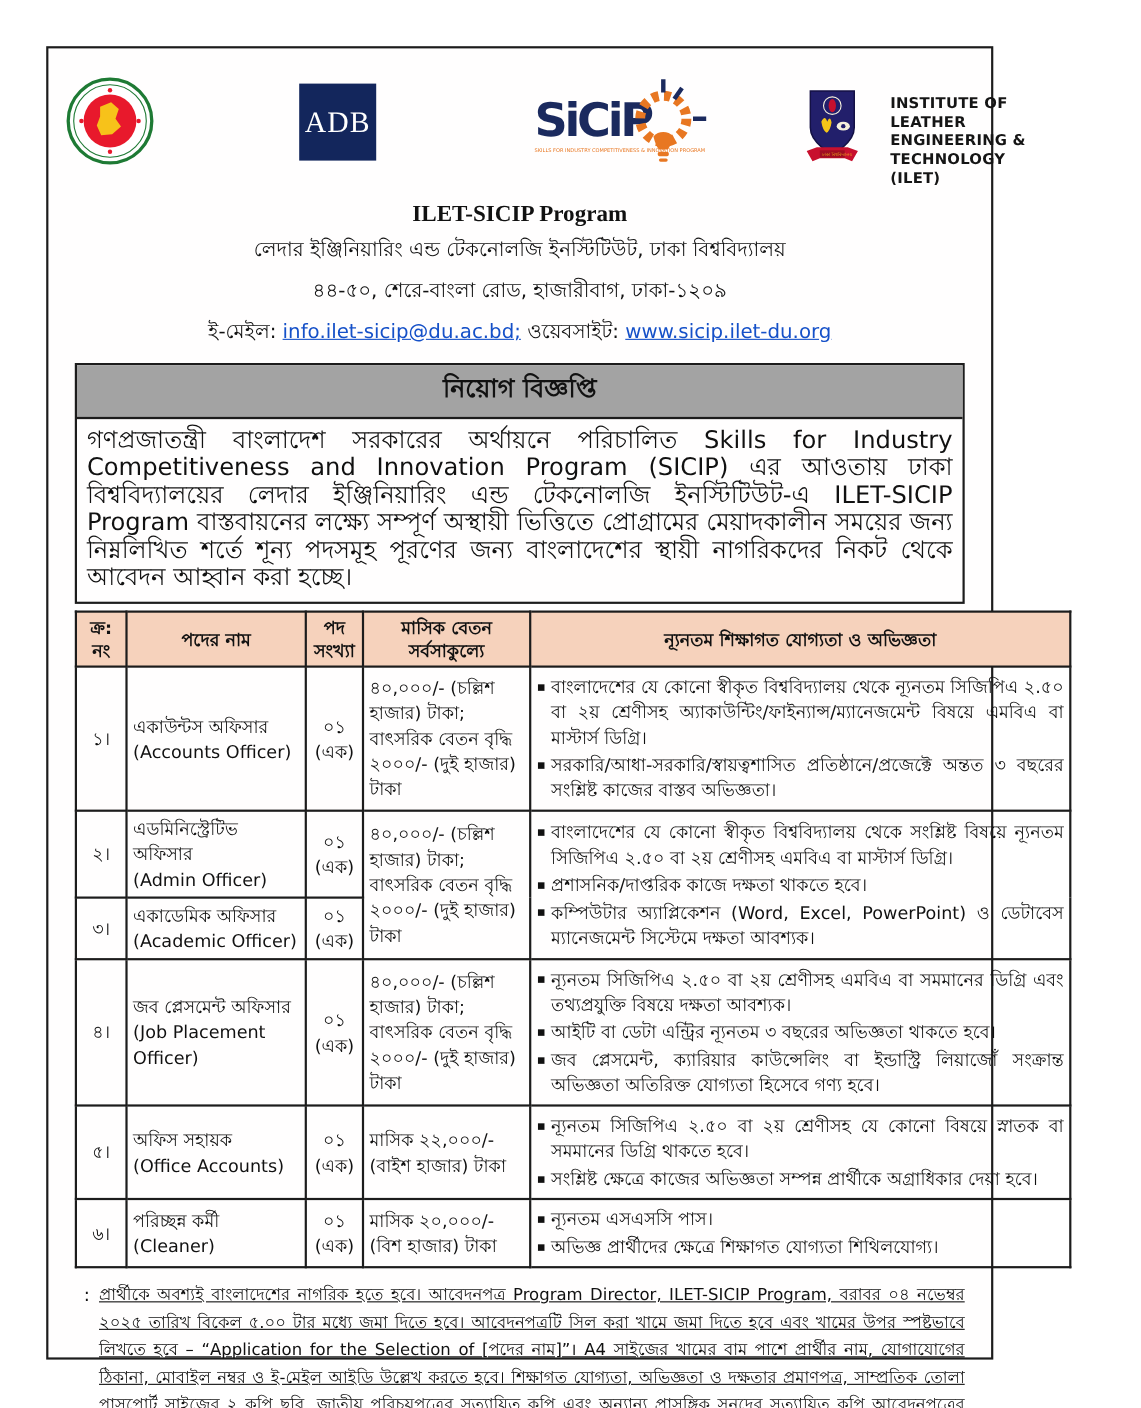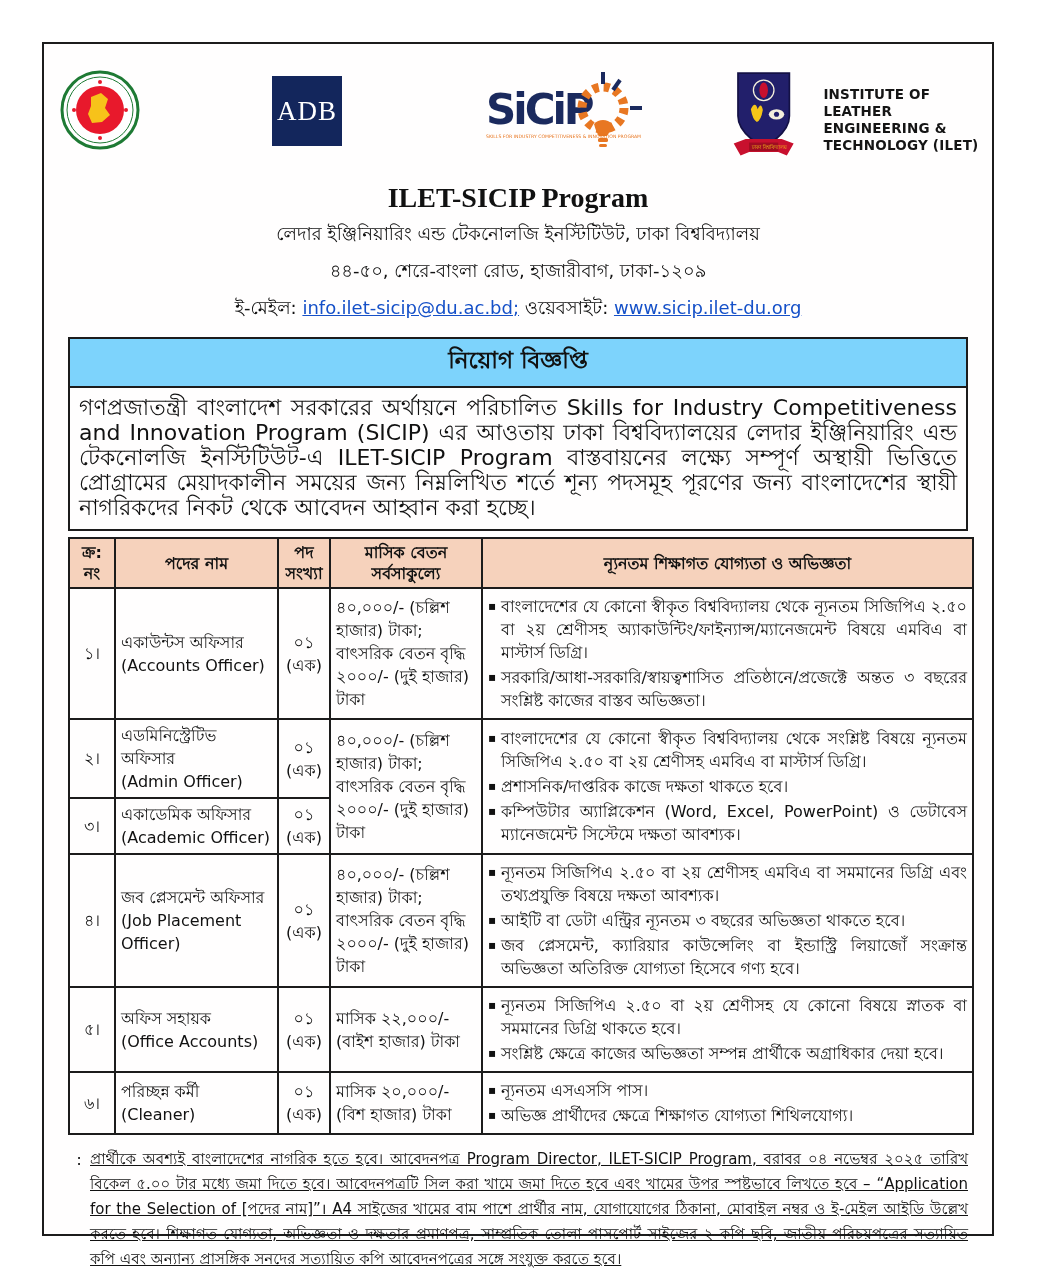--- a/index.html
+++ b/index.html
@@ -1,38 +1,38 @@
 <!DOCTYPE html>
 <html><head>
 <meta charset="utf-8">
 <style>
   * { margin:0; padding:0; box-sizing:border-box; }
   html,body { width:1037px; height:1280px; background:#ffffff; font-family:"DejaVu Sans", sans-serif; color:#111; }
   .page-frame {
-    position:absolute; left:42px; top:42px; width:952px; height:1194px;
+    position:absolute; left:42px; top:42px; width:861px; height:1194px;
     border:2px solid #1c1c1c; background:#fffefe;
   }
   
   .logo-row { position:relative; height:122px; margin-top:14px; }
   .logo { position:absolute; }
   .seal-logo { left:16px; top:12px; }
   .adb-logo { left:228px; top:18px; width:70px; height:70px; background:#13265c;
     display:flex; align-items:center; justify-content:center; }
   .adb-logo span { color:#fff; font-family:"Liberation Serif","DejaVu Serif",serif; font-size:27px; letter-spacing:1px; }
   .sicip-logo { left:438px; top:4px; width:170px; height:108px; }
   .ilet-logo { left:688px; top:4px; display:flex; gap:28px; align-items:flex-start; }
   .ilet-text { margin-top:24px; font-size:13.5px; font-weight:bold; line-height:17px; color:#151515; letter-spacing:0.2px; }
   .center-lines { text-align:center; }
-  .doc-title { font-family:"Liberation Serif","DejaVu Serif",serif; font-size:28px; font-weight:bold; margin-top:2px; }
+  .doc-title { font-family:"Liberation Serif","DejaVu Serif",serif; font-size:21px; font-weight:bold; margin-top:2px; }
   .addr-line { font-size:18px; margin-top:6px; }
   .contact-line { font-size:18px; margin-top:6px; }
   .contact-line a { color:#1550c8; text-decoration:underline; }
   
   .notice-box { margin:12px 24px 0 24px; border:2px solid #1c1c1c; }
-  .notice-band { background:#7dd3fc; border-bottom:2px solid #1c1c1c; text-align:center;
+  .notice-band { background:#a3a3a3; border-bottom:2px solid #1c1c1c; text-align:center;
     font-size:23px; font-weight:bold; padding:3px 0 5px 0; }
   .notice-intro { padding:7px 9px 9px 9px; font-size:22px; line-height:25px; text-align:justify; }
   
   table.jobs { margin:6px 24px 12px 24px; width:904px; border-collapse:collapse; table-layout:fixed;border-radius:13px; }
   table.jobs th, table.jobs td { border:2px solid #1c1c1c; vertical-align:middle; }
   table.jobs th { background:#f6d2bc; font-size:16px; font-weight:bold; padding:3px 2px; line-height:21px; }
   table.jobs td { font-size:16px; line-height:23px; padding:4px 5px; }
   col.c-sl { width:46px; } col.c-name { width:163px; } col.c-posts { width:52px; }
   col.c-salary { width:152px; } col.c-quals { width:491px; }
   td.sl { text-align:center; }

